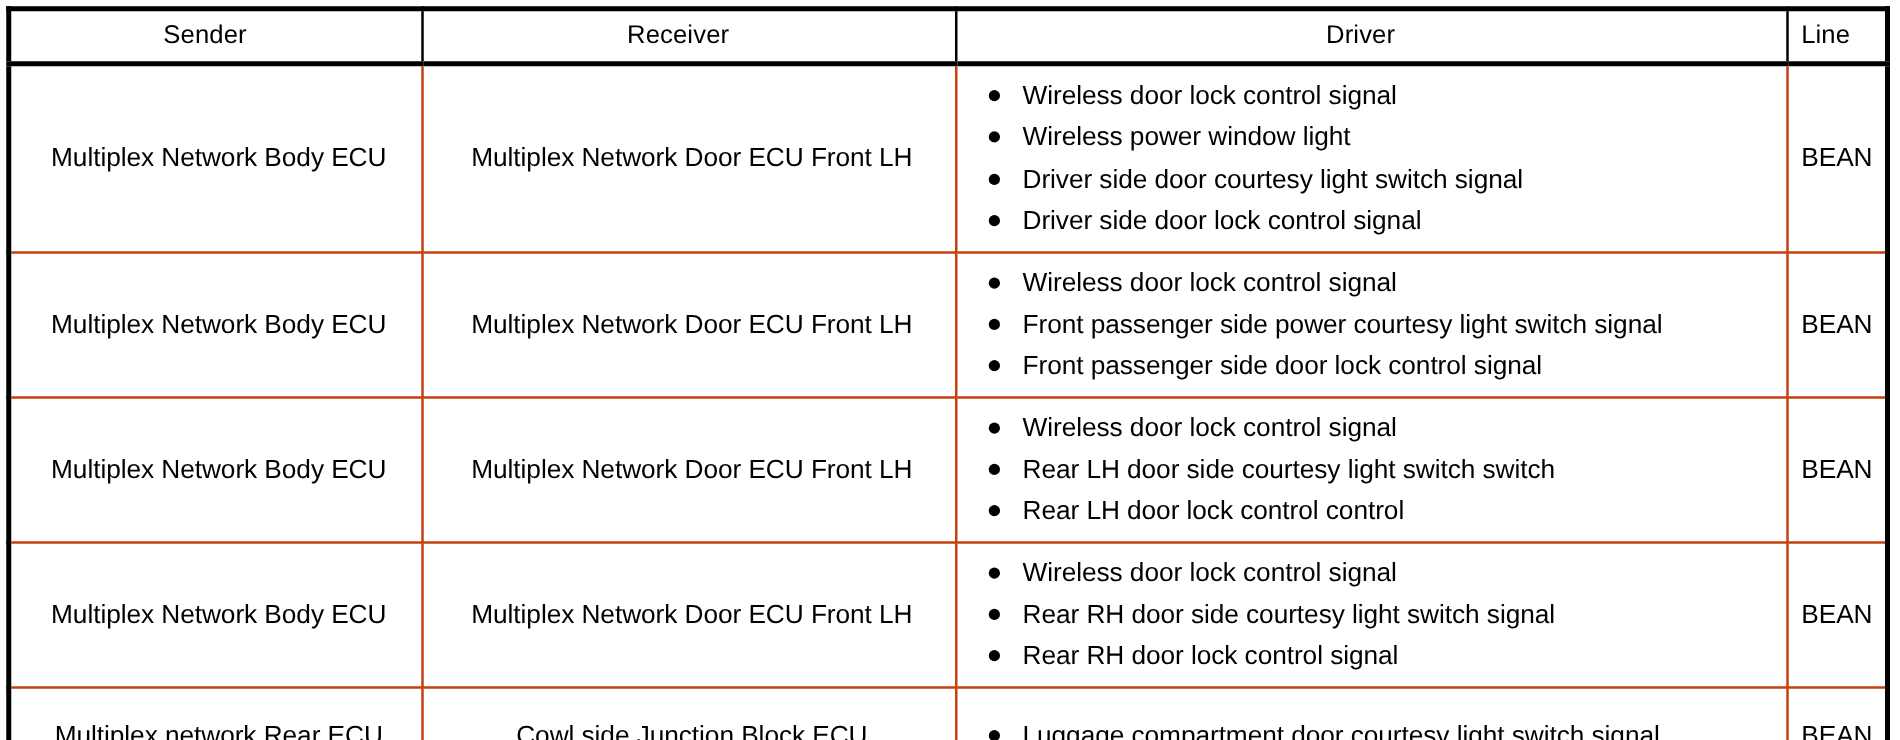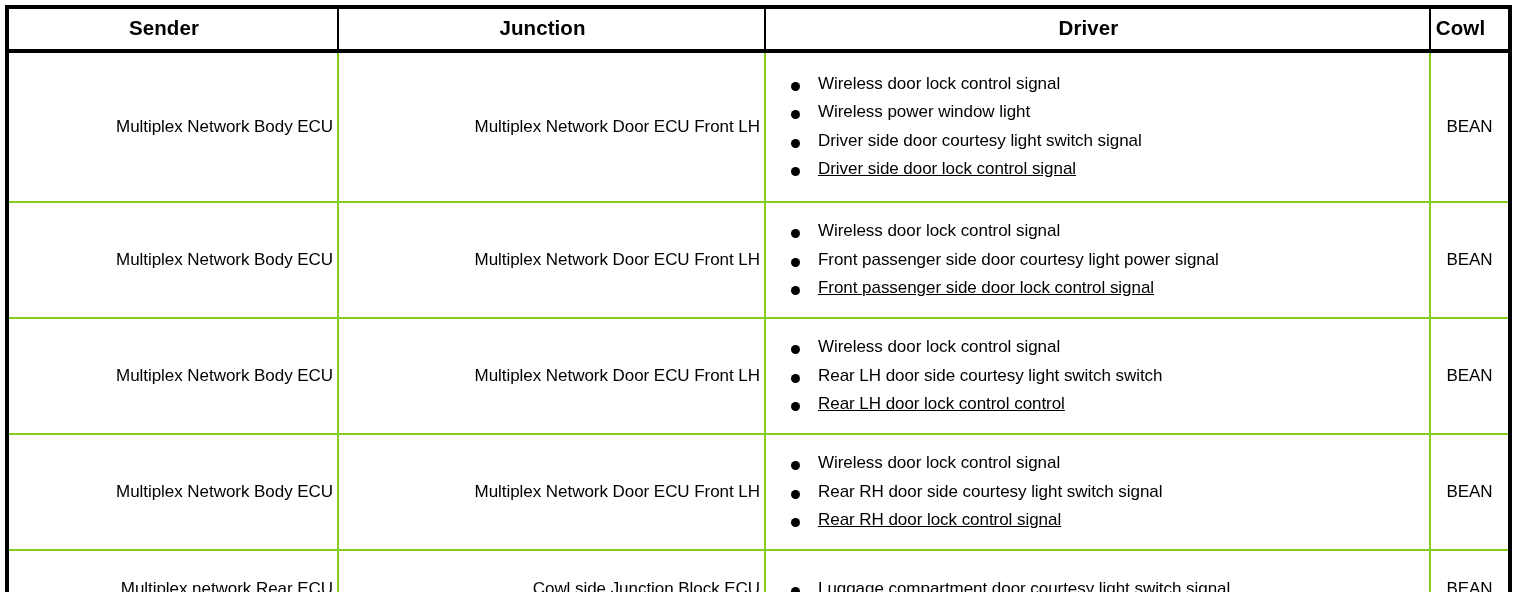--- a/index.html
+++ b/index.html
@@ -33,44 +33,44 @@
   table.signal-table col.col-sender   { width: 331px; }
   table.signal-table col.col-receiver { width: 427px; }
   table.signal-table col.col-signal   { width: 665px; }
   table.signal-table col.col-line     { width: 80px; }
 
   thead th {
     border: 2px solid #000000;
     border-top: none;
     border-bottom-width: 4px;
     font-size: 20.5px;
-    font-weight: bold;
+    font-weight: normal;
     text-align: center;
     padding: 8px 22px 9px 4px;
     line-height: 1.1;
     letter-spacing: 0.1px;
   }
   thead th.th-sender { border-left: none; }
   thead th.th-line   { border-right: none; }
 
   tbody td {
-    border: 2px solid #84cc16;
-    font-size: 17px;
+    border: 2px solid #c2410c;
+    font-size: 21px;
     font-weight: normal;
     line-height: 1.30;
     vertical-align: middle;
     padding: 6px 7px 6px 7px;
     letter-spacing: -0.05px;
   }
   tbody td.cell-sender { border-left: none; }
   tbody td.cell-line   { border-right: none; }
   tbody tr:last-child td { border-bottom: none; }
 
   td.cell-sender, td.cell-receiver {
-    text-align: right;
+    text-align: center;
     padding-left: 8px;
     padding-right: 4px;
   }
 
   td.cell-line {
     text-align: center;
     padding-left: 2px;
     padding-right: 2px;
     white-space: nowrap;
   }
@@ -86,21 +86,21 @@
     list-style: none;
     margin: 0;
     padding: 0;
   }
   ul.signal-list li {
     position: relative;
     padding-left: 30px;
     margin: 0 0 6px 0;
     line-height: 1.30;
   }
-  ul.signal-list li:last-child { margin-bottom: 0; text-decoration: underline; }
+  ul.signal-list li:last-child { margin-bottom: 0; }
 
   ul.signal-list li .bullet-dot {
     position: absolute;
     left: 3px;
     top: 9px;
     width: 9px;
     height: 9px;
     background: #000000;
     border-radius: 50%;
   }
@@ -117,23 +117,23 @@
   <table class="signal-table">
     <colgroup>
       <col class="col-sender">
       <col class="col-receiver">
       <col class="col-signal">
       <col class="col-line">
     </colgroup>
     <thead>
       <tr>
         <th class="th-sender">Sender</th>
-        <th class="th-receiver">Junction</th>
+        <th class="th-receiver">Receiver</th>
         <th class="th-signal">Driver</th>
-        <th class="th-line">Cowl</th>
+        <th class="th-line">Line</th>
       </tr>
     </thead>
     <tbody>
 
       <tr class="row-h4">
         <td class="cell-sender">Multiplex Network Body ECU</td>
         <td class="cell-receiver">Multiplex Network Door ECU Front LH</td>
         <td class="cell-signal">
           <ul class="signal-list">
             <li><span class="bullet-dot"></span><span>Wireless door lock control signal</span></li>
@@ -144,21 +144,21 @@
         </td>
         <td class="cell-line">BEAN</td>
       </tr>
 
       <tr class="row-h3">
         <td class="cell-sender">Multiplex Network Body ECU</td>
         <td class="cell-receiver">Multiplex Network Door ECU Front LH</td>
         <td class="cell-signal">
           <ul class="signal-list">
             <li><span class="bullet-dot"></span><span>Wireless door lock control signal</span></li>
-            <li><span class="bullet-dot"></span><span>Front passenger side door courtesy light power signal</span></li>
+            <li><span class="bullet-dot"></span><span>Front passenger side power courtesy light switch signal</span></li>
             <li><span class="bullet-dot"></span><span>Front passenger side door lock control signal</span></li>
           </ul>
         </td>
         <td class="cell-line">BEAN</td>
       </tr>
 
       <tr class="row-h3">
         <td class="cell-sender">Multiplex Network Body ECU</td>
         <td class="cell-receiver">Multiplex Network Door ECU Front LH</td>
         <td class="cell-signal">

